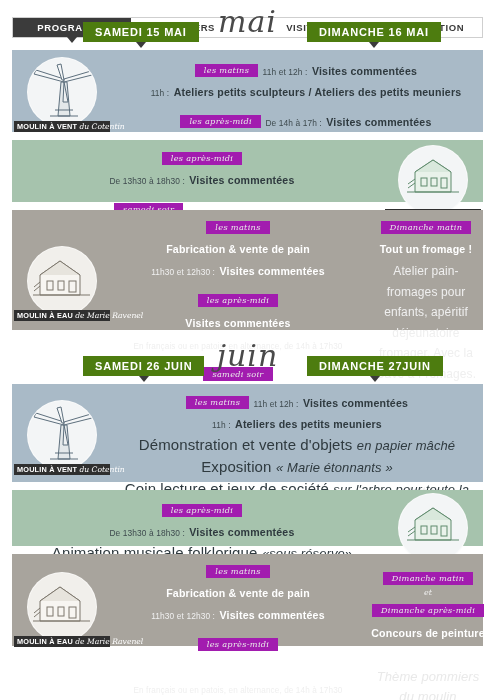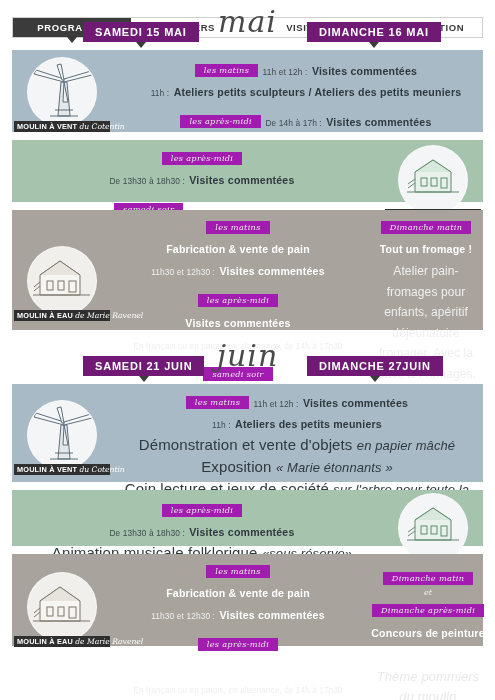--- a/index.html
+++ b/index.html
@@ -31,21 +31,21 @@
   }
 
   
   .month-head{position:relative;height:42px;}
   .script{
     position:absolute;left:0;right:0;text-align:center;
     font-family:"DejaVu Serif", serif;font-style:italic;font-size:30px;
     color:#4a4a4a;letter-spacing:1px;top:-4px;
   }
   .daychip{
-    position:absolute;background:#701a75;color:#fff;
+    position:absolute;background:#4d7c0f;color:#fff;
     font-size:11px;font-weight:bold;letter-spacing:.8px;
     padding:4px 12px 4px;white-space:nowrap;
   }
   .daychip:after{
     content:"";position:absolute;left:50%;bottom:-6px;margin-left:-5px;
     border-left:5px solid transparent;border-right:5px solid transparent;
     border-top:6px solid #3b3b3b;
   }
   .daychip.left{left:83px;top:14px;}
   .daychip.right{left:307px;top:14px;}
@@ -277,21 +277,21 @@
         <span class="t-bold-w">Tout un fromage !</span>
       </div>
       <div class="line">
         <span class="t-small">Jeux et goûter laitier.</span>
       </div>
     </div>
   </div>
 
   <div class="month-head" style="margin-top:12px;">
     <div class="script">juin</div>
-    <div class="daychip left">SAMEDI 21 JUIN</div>
+    <div class="daychip left">SAMEDI 26 JUIN</div>
     <div class="daychip right">DIMANCHE 27JUIN</div>
   </div>
 
   <div class="band blue" style="height:98px;">
     <div class="logo left" style="top:16px;">
       <div class="disc">
         <svg viewBox="0 0 68 68" width="68" height="68" aria-hidden="true">
           <g stroke="#5d6f7d" fill="none" stroke-width="1">
             <path d="M30 58 L33 24 L39 24 L42 58 Z" fill="#e3e8ea"></path>
             <path d="M36 24 L6 16 L8 12 L36 21 Z" fill="#f4f6f7"></path>

